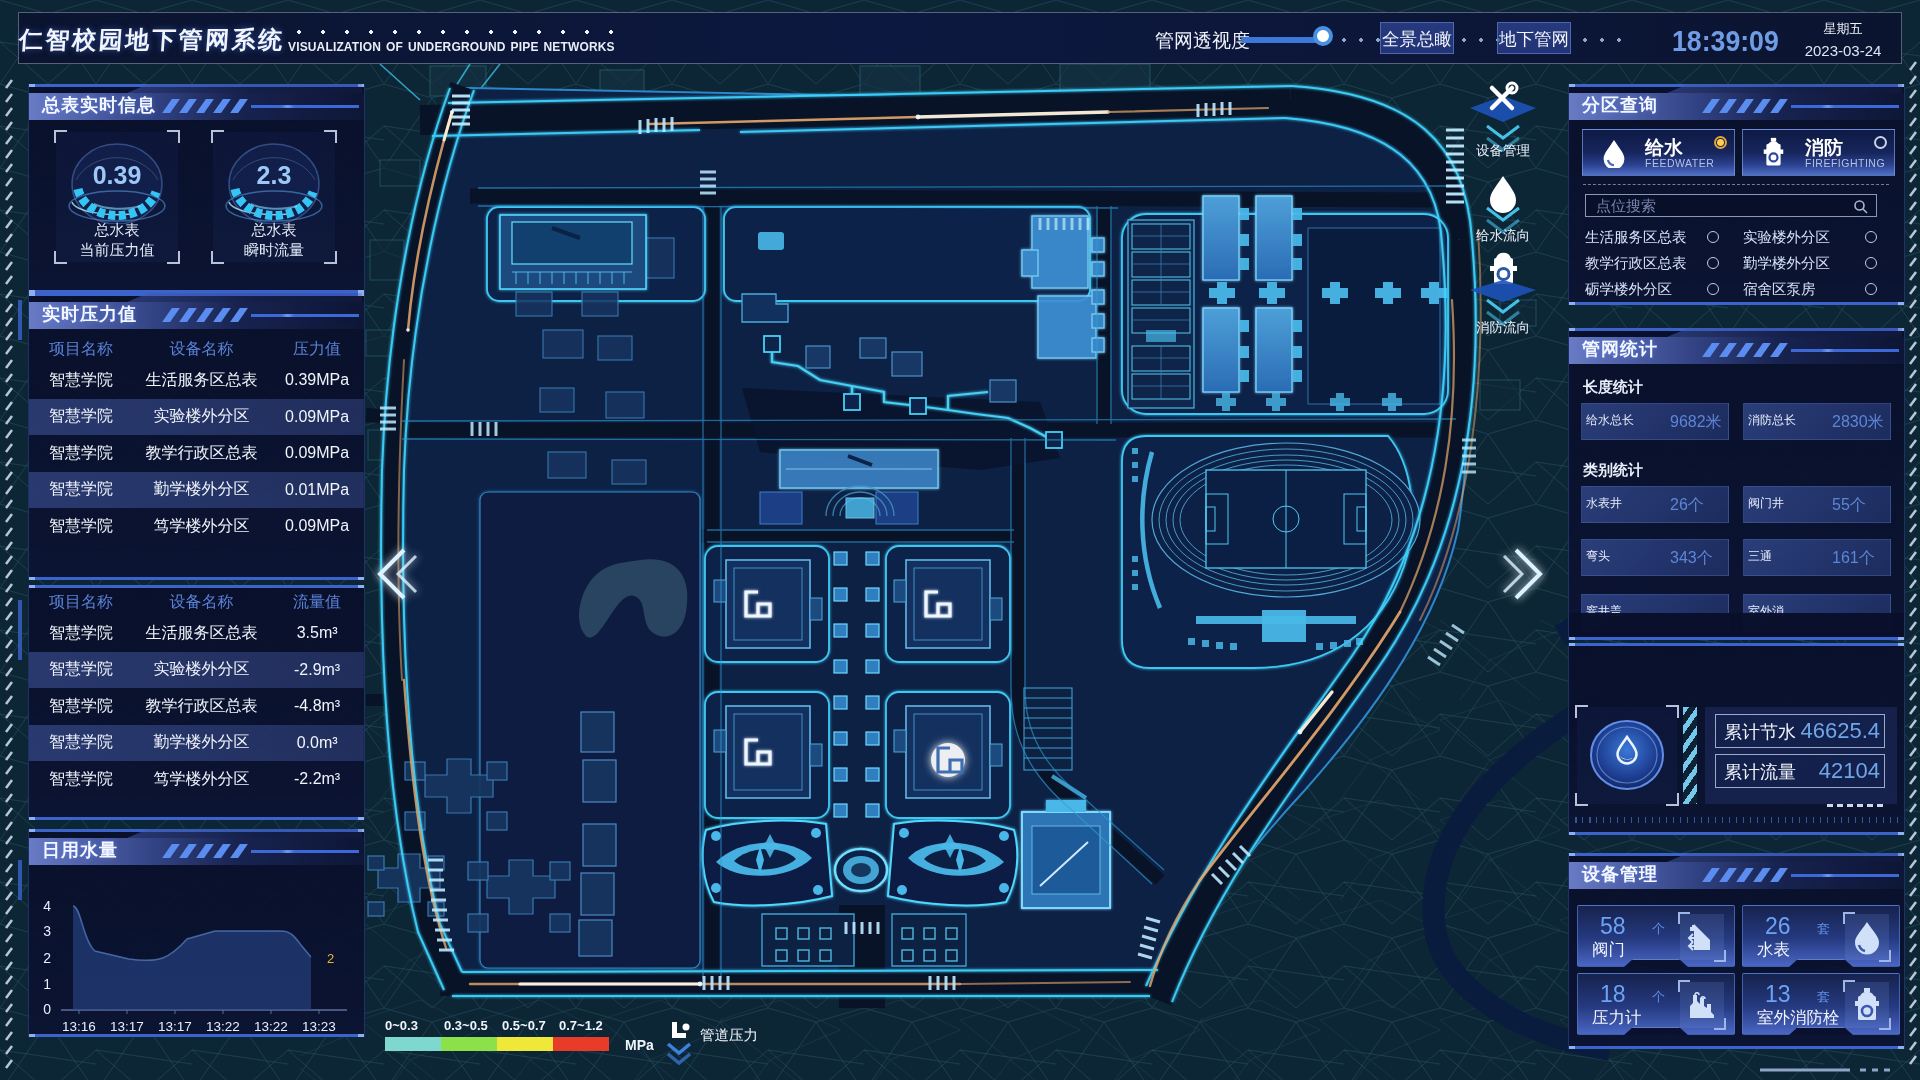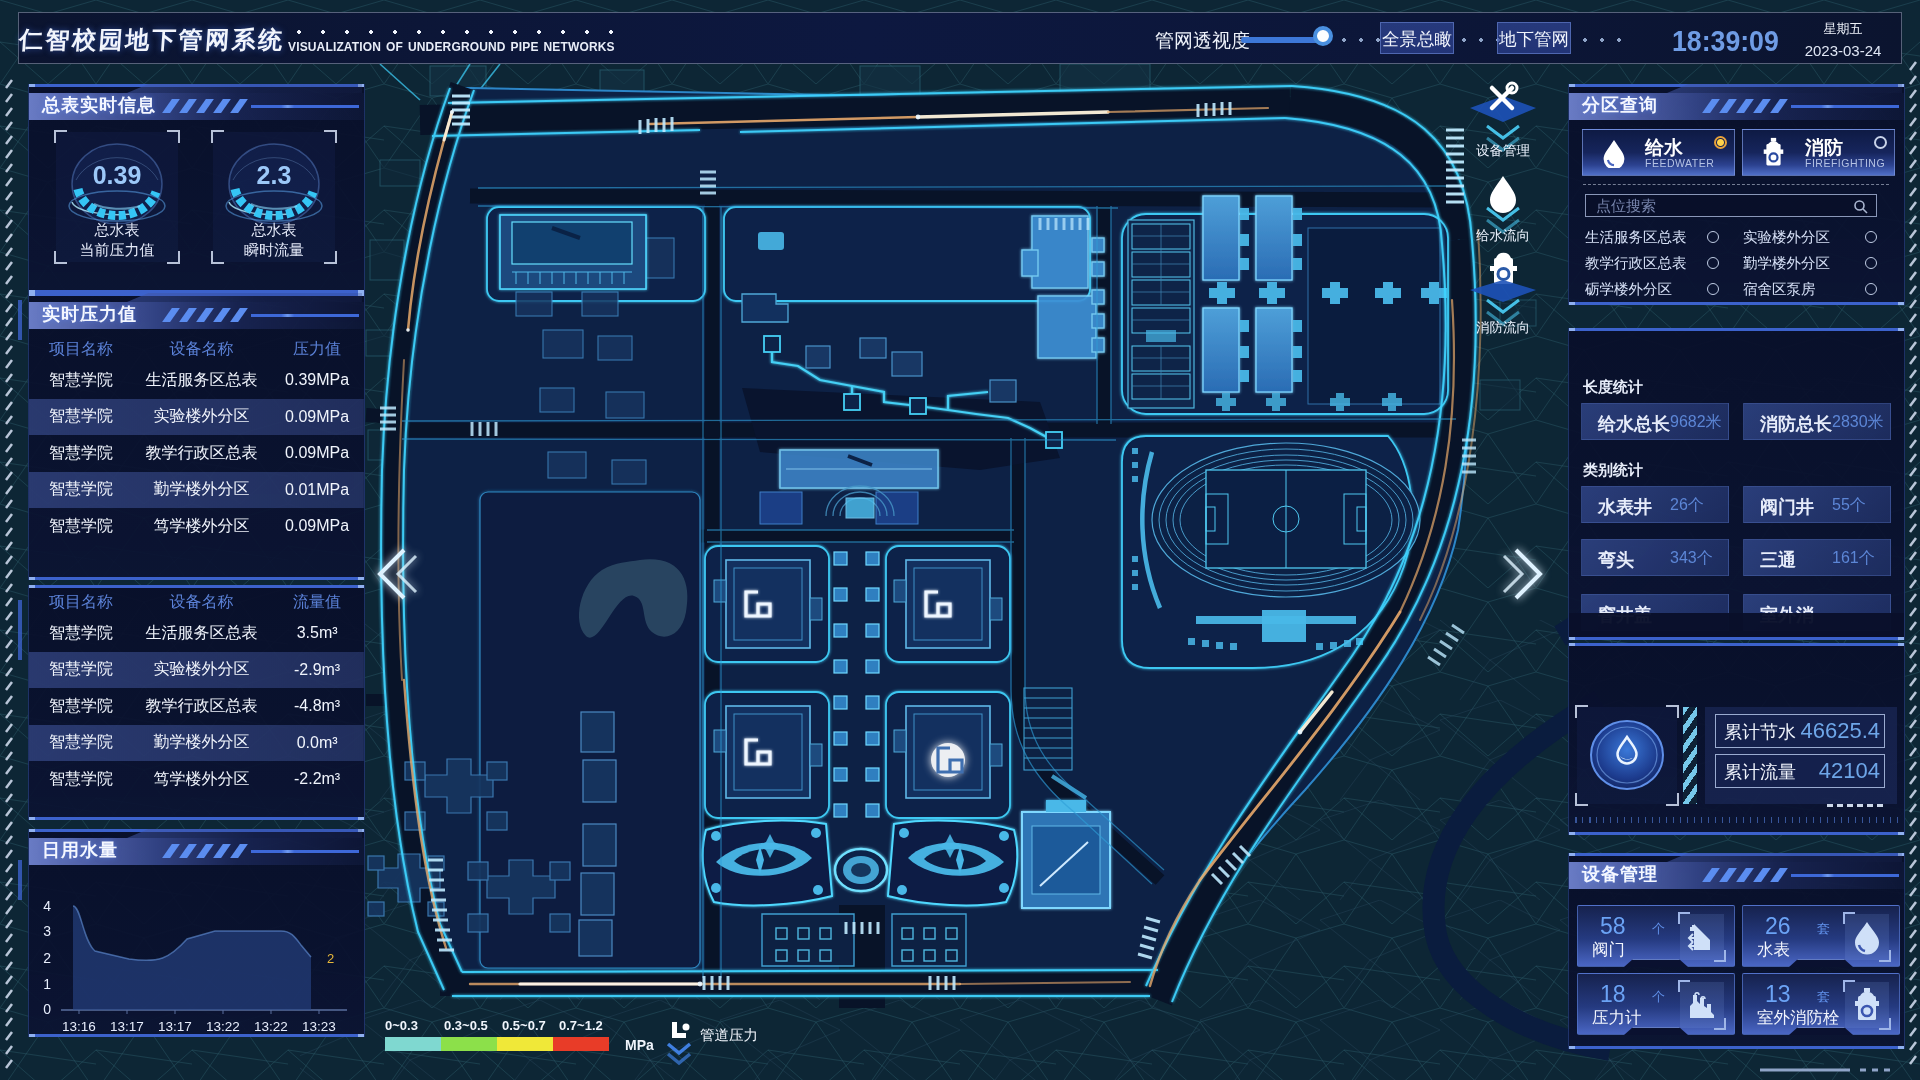--- a/index.html
+++ b/index.html
@@ -56,21 +56,21 @@
 .fbtn .cn{position:absolute;left:62px;top:5px;font-size:19px;font-weight:bold;color:#fff;}
 .fbtn .en{position:absolute;left:62px;top:27px;font-size:10.5px;color:#b4c2e4;letter-spacing:.5px;}
 .fbtn .rad{position:absolute;right:7px;top:6px;width:13px;height:13px;border-radius:50%;}
 .srch{position:absolute;left:16px;top:110px;width:292px;height:23px;border:1px solid #8a97b8;background:rgba(8,14,38,.6);color:#7684ab;font-size:15px;line-height:21px;padding-left:10px;}
 .plist{position:absolute;left:16px;top:140px;width:300px;color:#d8e2f8;font-size:15.5px;}
 .plist .row{display:flex;height:26px;align-items:center;white-space:nowrap;}
 .plist .nm{width:122px;font-size:14.5px;}
 .plist .ci{width:12px;height:12px;border:1.8px solid #c0cce4;border-radius:50%;margin-right:24px;flex:none;}
 .slab{position:absolute;left:14px;color:#e8eefa;font-size:15px;font-weight:bold;}
 .sbox{position:absolute;width:148px;height:37px;background:linear-gradient(135deg,rgba(62,88,168,.62),rgba(44,64,132,.55));border:1px solid rgba(96,128,208,.28);}
-.sbox .k{position:absolute;left:16px;top:8px;color:#e6ecfa;font-size:18px;font-weight:bold;}
+.sbox .k{position:absolute;left:4px;top:8px;color:#e6ecfa;font-size:12px;}
 .sbox .v{position:absolute;left:88px;top:8px;color:#5c86d6;font-size:16px;}
 
 .dcard{position:absolute;width:158px;height:62px;border:1px solid rgba(86,118,205,.7);border-radius:2px;
  background:linear-gradient(180deg,#16224e 0%,#253a80 55%,#4a66c4 100%);}
 .dcard .num{position:absolute;left:22px;top:7px;font-size:23px;color:#6ba3f5;}
 .dcard .unit{position:absolute;left:74px;top:14px;font-size:13px;color:#5f8fe8;}
 .dcard .nm{position:absolute;left:14px;top:33px;font-size:16.5px;color:#f2f5fd;}
 .dcard .ic{position:absolute;right:10px;top:8px;width:44px;height:46px;background:rgba(130,160,230,.16);}
 .dcard .ic::before{content:"";position:absolute;left:-2px;top:-2px;width:10px;height:10px;border-left:2px solid #9fb6e8;border-top:2px solid #9fb6e8;}
 .dcard .ic::after{content:"";position:absolute;right:-2px;bottom:-2px;width:10px;height:10px;border-right:2px solid #9fb6e8;border-bottom:2px solid #9fb6e8;}
@@ -851,20 +851,30 @@
     <div class="row">
           <span class="nm">砺学楼外分区</span>
           <span class="ci"></span>
           <span class="nm">宿舍区泵房</span>
           <span class="ci" style="margin-right:0;"></span>
         </div>
   </div>
 </div>
 
 <div class="panel" style="left:1568px;top:328px;height:312px;">
+  <div class="ttl">
+        <div class="tab"></div>
+        <span class="t">管网统计</span>
+    <div class="sl" style="left:138px;"></div>
+        <div class="sl" style="left:155px;"></div>
+        <div class="sl" style="left:172px;"></div>
+        <div class="sl" style="left:189px;"></div>
+        <div class="sl" style="left:206px;"></div>
+    <div class="ln" style="left:222px;width:108px;"></div>
+  </div>
   <div class="slab" style="top:50px;">长度统计</div>
   <div class="sbox" style="left:12px;top:75px;">
         <span class="k">给水总长</span>
         <span class="v">9682米</span>
       </div>
   <div class="sbox" style="left:174px;top:75px;">
         <span class="k">消防总长</span>
         <span class="v">2830米</span>
       </div>
   <div class="slab" style="top:133px;">类别统计</div>

